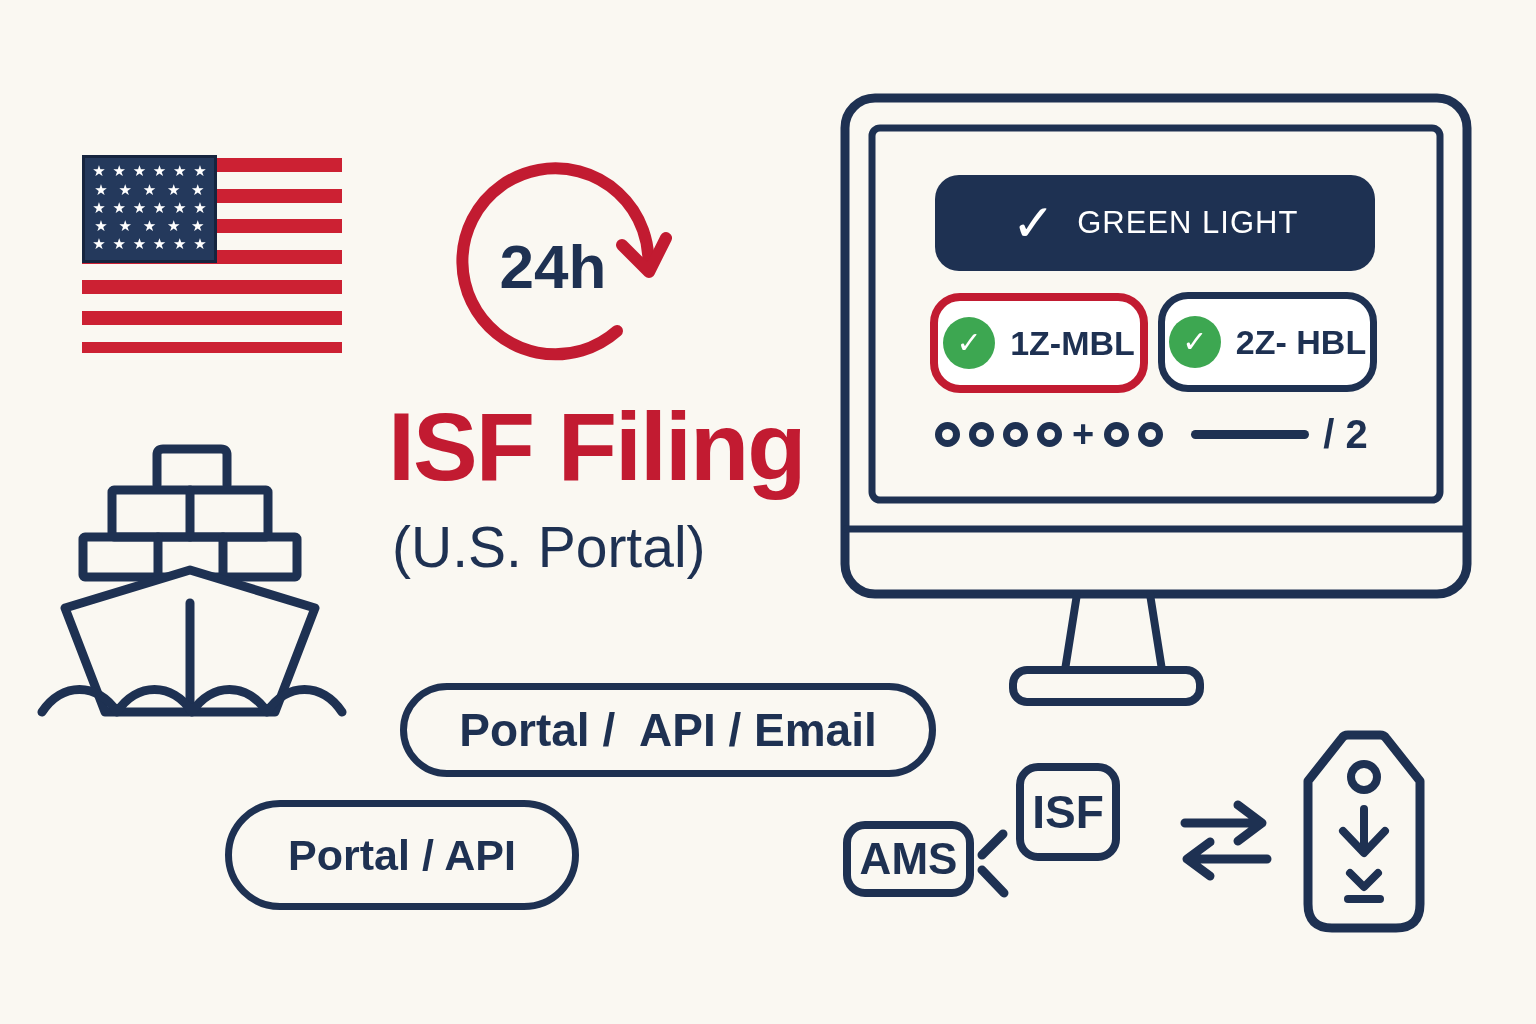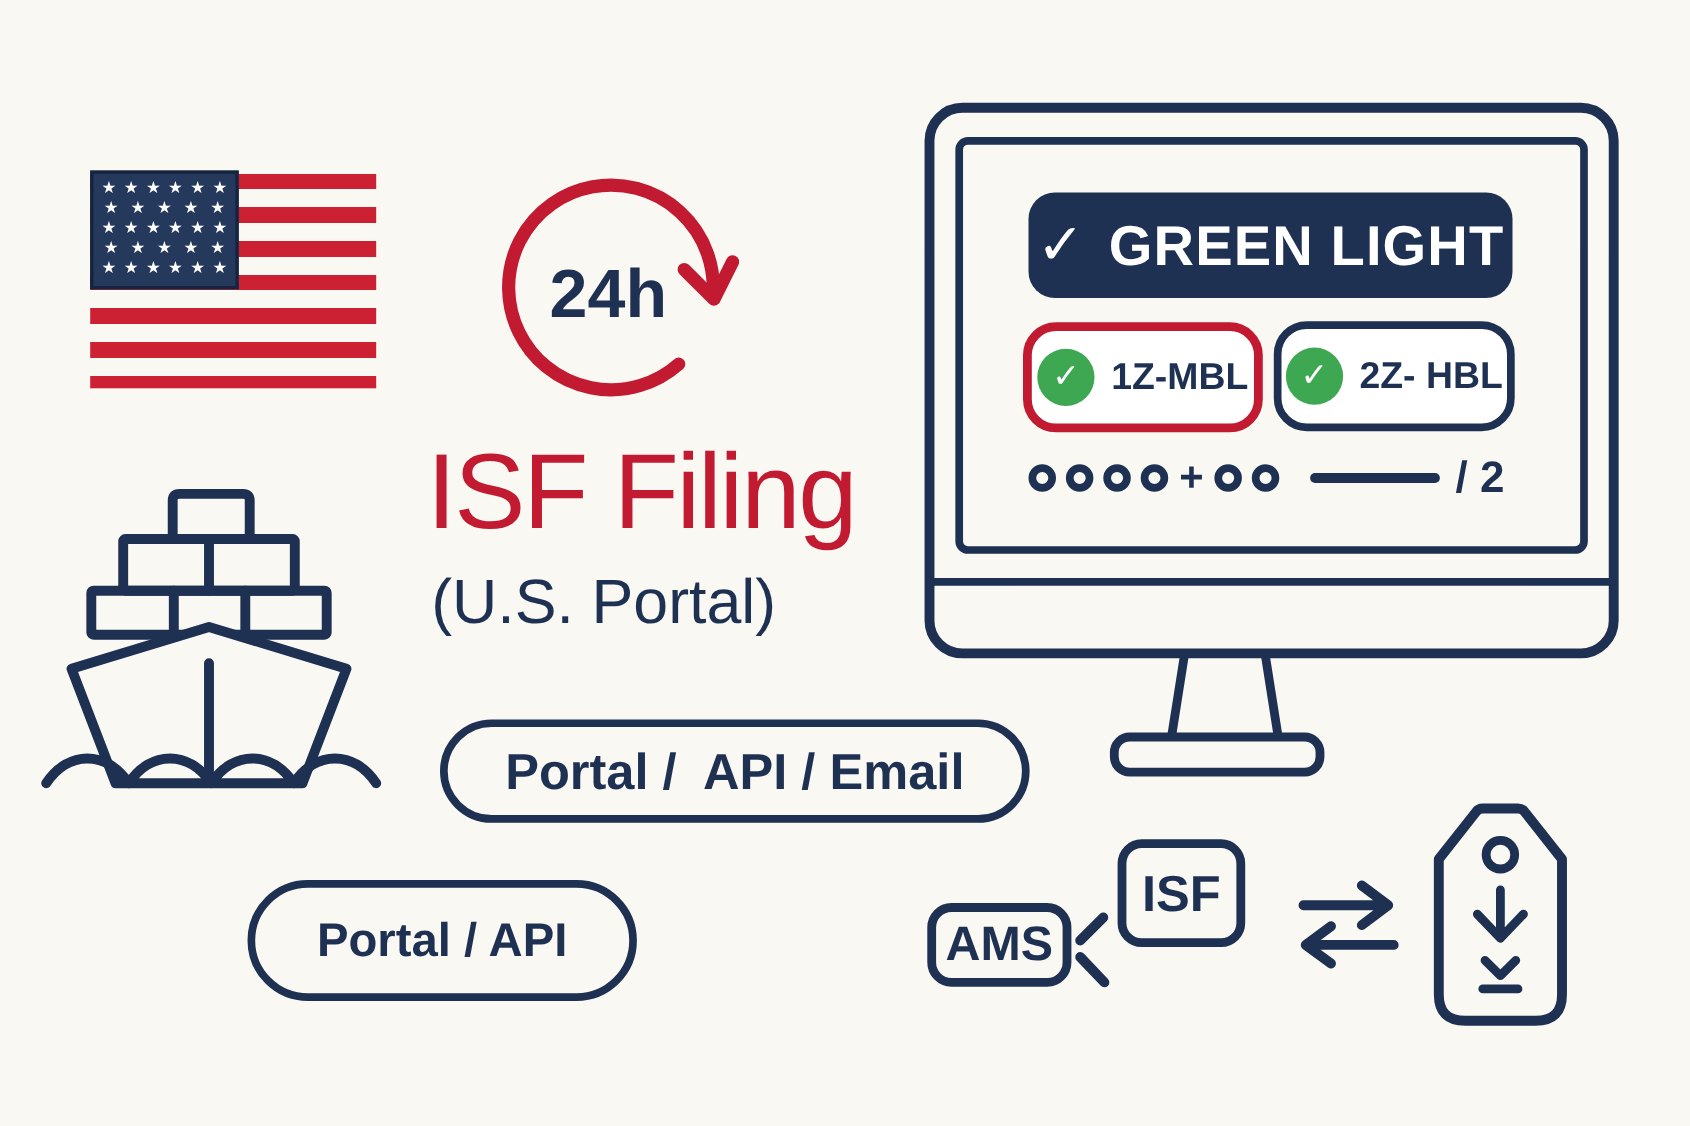--- a/index.html
+++ b/index.html
@@ -21,41 +21,41 @@
     background:#24395C;border:3px solid #16253F;display:flex;flex-direction:column;
     justify-content:space-evenly;padding:2px 4px;}
   .star-row{display:flex;justify-content:space-around;align-items:center;line-height:1;}
   .star-row span{color:var(--white);font-size:15px;}
 
   
   .turnaround{left:440px;top:147px;width:232px;height:232px;}
   .turn-text{fill:var(--navy);font-weight:bold;font-size:62px;}
 
   
-  .heading{left:388px;top:396px;color:var(--red);font-size:97px;font-weight:400;
+  .heading{left:388px;top:396px;color:var(--red);font-size:97px;font-weight:700;
     letter-spacing:-2px;line-height:1.05;white-space:pre;}
   .subheading{left:392px;top:514px;color:var(--navy);font-size:57px;font-weight:500;
     letter-spacing:0;white-space:pre;}
 
   
   svg .ln{stroke:var(--navy);fill:none;stroke-linecap:round;stroke-linejoin:round;}
   svg .ln-red{stroke:var(--red);fill:none;stroke-linecap:round;stroke-linejoin:round;}
   svg .fill-bg{fill:var(--bg);}
 
   
   .pill{border:7px solid var(--navy);border-radius:60px;display:flex;align-items:center;
     justify-content:center;color:var(--navy);font-weight:600;white-space:pre;background:transparent;}
-  .pill-lg{left:400px;top:654px;width:536px;height:94px;font-size:46px;}
+  .pill-lg{left:400px;top:683px;width:536px;height:94px;font-size:46px;}
   .pill-sm{left:225px;top:800px;width:354px;height:110px;font-size:43px;text-align:center;}
 
   
   .banner{left:935px;top:175px;width:440px;height:96px;background:var(--navy);
     border-radius:24px;display:flex;align-items:center;justify-content:center;gap:22px;}
   .banner .check{color:var(--white);font-size:52px;font-weight:800;line-height:1;}
-  .banner .label{color:var(--white);font-size:51px;font-weight:700;letter-spacing:1px;}
+  .banner .label{color:var(--white);font-size:31px;font-weight:400;letter-spacing:1px;}
 
   .chip{display:flex;align-items:center;justify-content:center;gap:15px;background:var(--white);
     border-radius:30px;color:var(--navy);font-weight:800;font-size:34px;white-space:pre;}
   .chip-mbl{left:930px;top:293px;width:218px;height:100px;border:8px solid var(--red);}
   .chip-hbl{left:1158px;top:292px;width:219px;height:100px;border:7px solid var(--navy);}
   .green-circle{width:52px;height:52px;border-radius:50%;background:var(--green);
     display:flex;align-items:center;justify-content:center;flex:0 0 auto;}
   .green-circle i{font-style:normal;color:var(--white);font-size:30px;font-weight:800;line-height:1;}
 
   .dots-row{left:935px;top:408px;width:450px;height:52px;display:flex;align-items:center;}
@@ -63,21 +63,21 @@
   .ring{width:25px;height:25px;border:7px solid var(--navy);border-radius:50%;}
   .plus{color:var(--navy);font-size:38px;font-weight:800;margin:0 10px;line-height:1;}
   .dash-line{width:118px;height:9px;background:var(--navy);border-radius:5px;
     margin-left:28px;margin-right:14px;}
   .slash2{color:var(--navy);font-size:40px;font-weight:800;white-space:pre;}
 
   
   .flow-box{border:8px solid var(--navy);border-radius:22px;display:flex;align-items:center;
     justify-content:center;color:var(--navy);font-weight:800;background:transparent;}
   .box-ams{left:843px;top:821px;width:131px;height:76px;font-size:44px;}
-  .box-isf{left:1016px;top:763px;width:116px;height:98px;font-size:46px;}
+  .box-isf{left:1016px;top:763px;width:104px;height:98px;font-size:46px;}
 </style>
 </head>
 <body>
 
 <div class="canvas">
 
   <div class="abs flag">
     <div class="flag-stripes"></div>
     <div class="flag-canton">
       <div class="star-row">

